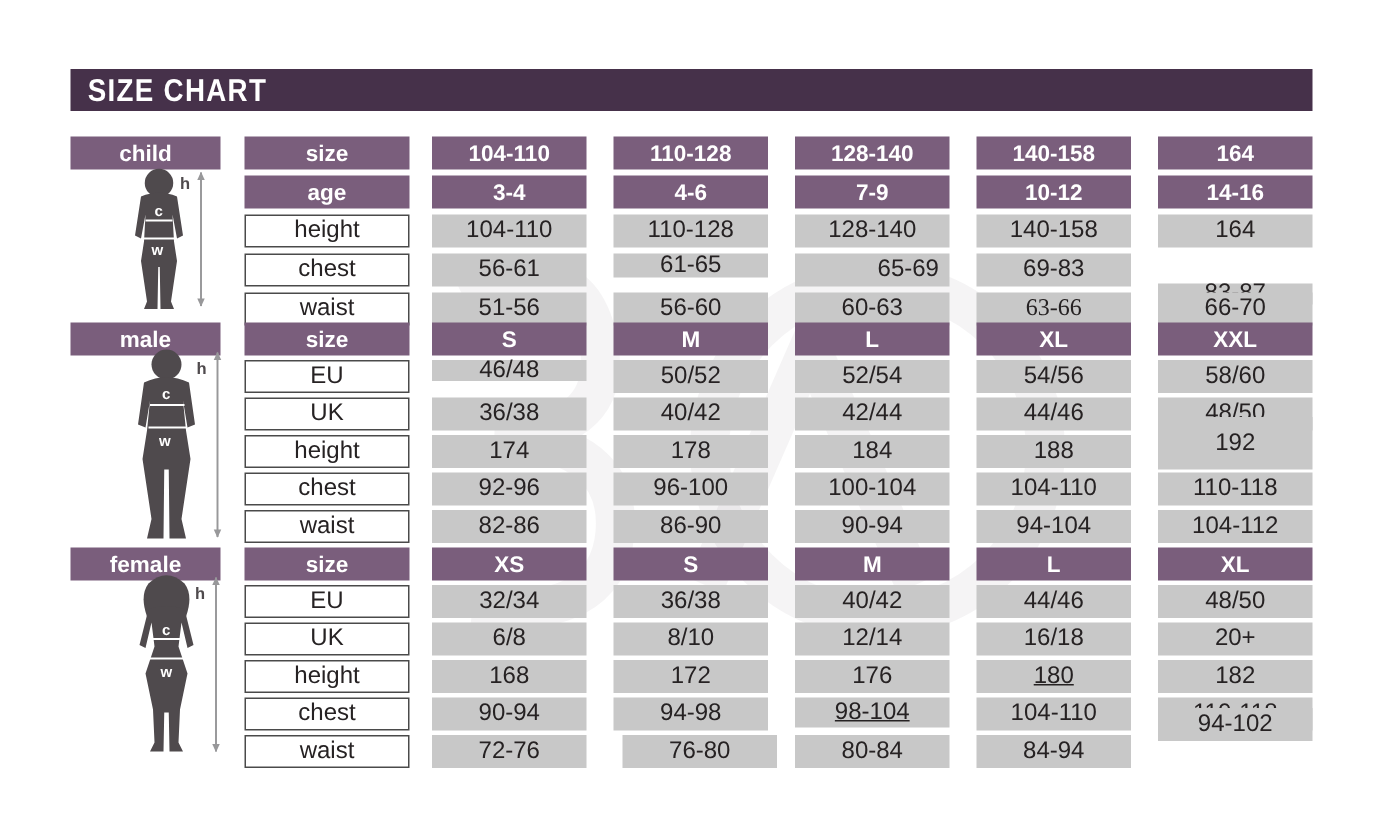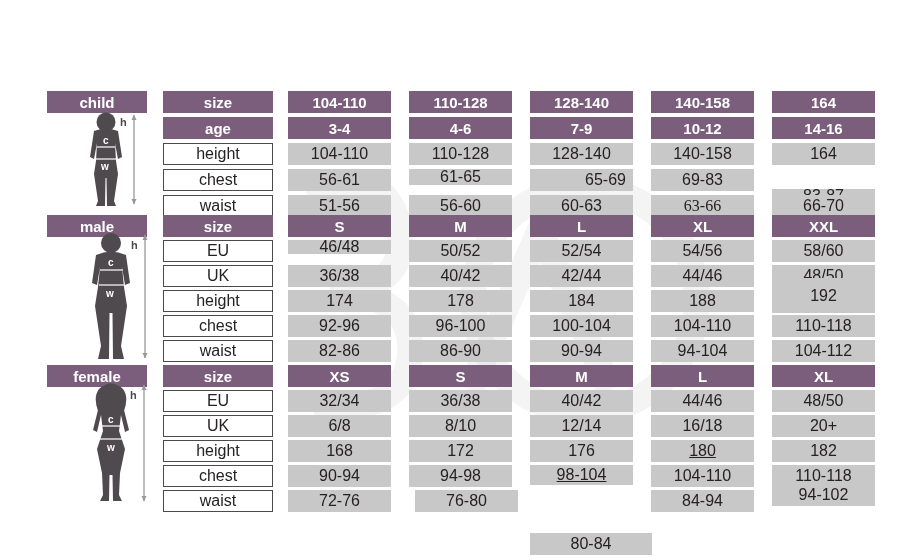--- a/index.html
+++ b/index.html
@@ -38,20 +38,23 @@
 <div class="canvas">
 
   <svg class="watermark" width="480" height="310">
     <g fill="none" stroke="rgba(80,75,90,0.06)" stroke-width="26">
       <circle cx="345" cy="160" r="112"></circle>
       <path d="M70,60 Q150,20 160,95 Q165,150 90,150 Q175,155 170,215 Q165,275 75,265"></path>
       <path d="M230,250 L300,90 L370,250"></path>
     </g>
   </svg>
 
+  <div class="title-bar">
+    <h1>SIZE CHART</h1>
+  </div>
 
   <div id="table-layer">
       <div class="cell bar" style="left: 47px; top: 91px; width: 100px; height: 22px;">child</div>
       <div class="cell bar" style="left: 163px; top: 91px; width: 110px; height: 22px;">size</div>
       <div class="cell bar" style="left: 288px; top: 91px; width: 103px; height: 22px;">104-110</div>
       <div class="cell bar" style="left: 409px; top: 91px; width: 103px; height: 22px;">110-128</div>
       <div class="cell bar" style="left: 530px; top: 91px; width: 103px; height: 22px;">128-140</div>
       <div class="cell bar" style="left: 651px; top: 91px; width: 103px; height: 22px;">140-158</div>
       <div class="cell bar" style="left: 772px; top: 91px; width: 103px; height: 22px;">164</div>
       <div class="cell bar" style="left: 163px; top: 117px; width: 110px; height: 22px;">age</div>
@@ -142,23 +145,23 @@
       <div class="cell datacell" style="left: 772px; top: 440px; width: 103px; height: 22px;">182</div>
       <div class="cell rowlabel" style="left: 163px; top: 465px; width: 110px; height: 22px;">chest</div>
       <div class="cell datacell" style="left: 288px; top: 465px; width: 103px; height: 22px;">90-94</div>
       <div class="cell datacell" style="left: 409px; top: 465px; width: 103px; height: 22px;">94-98</div>
       <div class="cell datacell" style="left: 530px; top: 465px; width: 103px; height: 20px; text-decoration: underline;">98-104</div>
       <div class="cell datacell" style="left: 651px; top: 465px; width: 103px; height: 22px;">104-110</div>
       <div class="cell datacell" style="left: 772px; top: 465px; width: 103px; height: 22px;">110-118</div>
       <div class="cell rowlabel" style="left: 163px; top: 490px; width: 110px; height: 22px;">waist</div>
       <div class="cell datacell" style="left: 288px; top: 490px; width: 103px; height: 22px;">72-76</div>
       <div class="cell datacell" style="left: 415px; top: 490px; width: 103px; height: 22px;">76-80</div>
-      <div class="cell datacell" style="left: 530px; top: 490px; width: 122px; height: 22px; margin-top: 43px;">80-84</div>
+      <div class="cell datacell" style="left: 530px; top: 490px; width: 103px; height: 22px;">80-84</div>
       <div class="cell datacell" style="left: 651px; top: 490px; width: 103px; height: 22px;">84-94</div>
-      <div class="cell datacell" style="left: 772px; top: 484px; width: 103px; height: 22px;">94-102</div>
+      <div class="cell datacell" style="left: 772px; top: 472px; width: 103px; height: 22px;">94-102</div>
     </div>
 
   <svg class="figure" style="left:68px;top:111px" width="92" height="97" viewBox="0 0 92 97">
     <g fill="#4f4a4d">
       <circle cx="38" cy="11" r="9.5"></circle>
       <path d="M22,46 L26,20 Q38,15 50,20 L54,46 L50,48 L47,32 L48,50 L50,63 L46,90 L48,95 L39,95 L38.5,67 L37.5,67 L37,95 L28,95 L30,90 L26,63 L28,50 L29,32 L26,48 Z"></path>
     </g>
     <line x1="66" y1="4" x2="66" y2="93" stroke="#98989a" stroke-width="1.3"></line>
     <path d="M63.5,9 L66,3.5 L68.5,9 Z" fill="#98989a"></path>
     <path d="M63.5,88 L66,93.5 L68.5,88 Z" fill="#98989a"></path>

